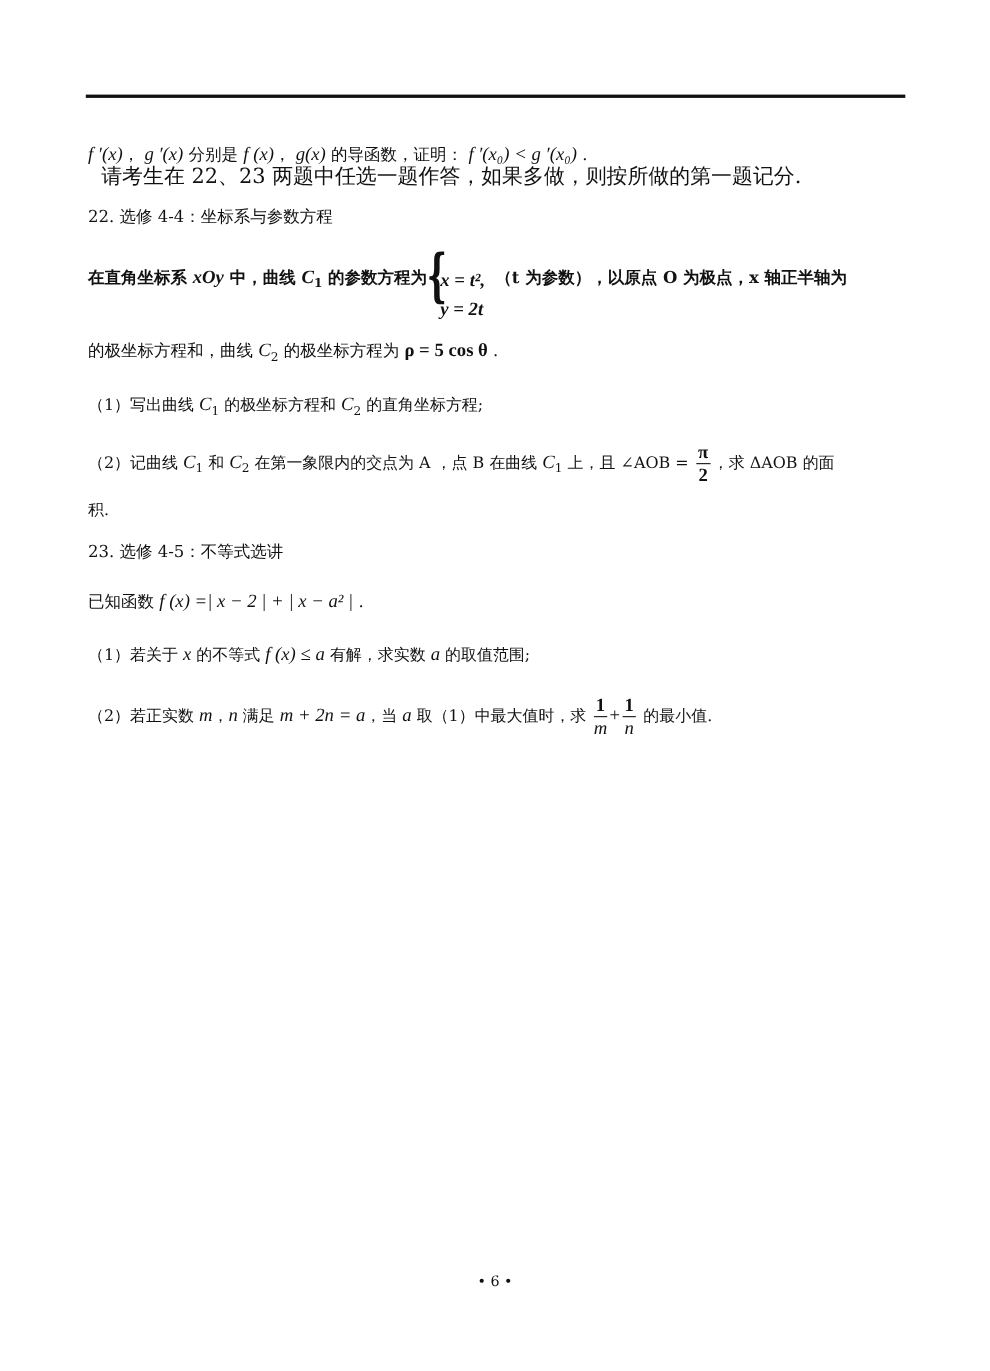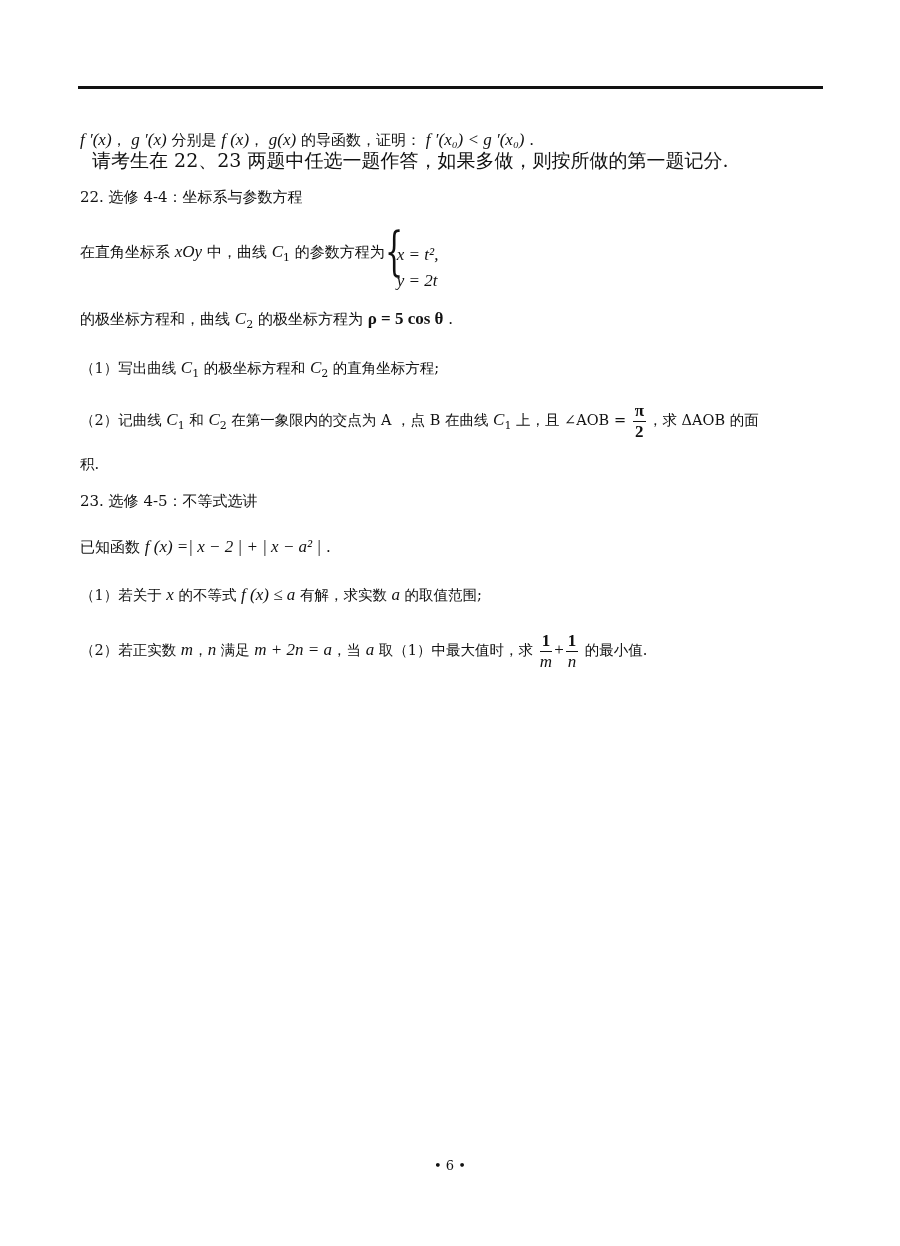--- a/index.html
+++ b/index.html
@@ -34,26 +34,26 @@
   <span class="m">f ′(x)</span><span>，</span>
   <span class="m">g ′(x)</span><span> 分别是 </span><span class="m">f (x)</span><span>，</span>
   <span class="m">g(x)</span><span> 的导函数，证明：</span>
   <span class="m">f ′(x₀) &lt; g ′(x₀)</span><span> .</span>
 </div>
 
 <div class="line big" style="top:150px;">请考生在 22、23 两题中任选一题作答，如果多做，则按所做的第一题记分.</div>
 
 <div class="line" style="top:187px;">22. 选修 4-4：坐标系与参数方程</div>
 
-<div class="line" style="top:226px; line-height:52px;">
+<div class="line" style="top:226px; line-height:52px;font-weight:bold;">
   <span>在直角坐标系 </span><span class="m">xOy</span><span> 中，曲线 </span><span class="m">C</span><sub>1</sub><span> 的参数方程为</span><span class="brace-sys">
     <span class="brace">{</span>
     <span class="r1 m">x = t², </span>
     <span class="r2 m">y = 2t</span>
-  </span>
+  </span><span>（t 为参数），以原点 O 为极点，x 轴正半轴为</span>
 </div>
 
 <div class="line" style="top:309px;">
   <span>的极坐标方程和，曲线 </span><span class="m">C</span><sub>2</sub><span> 的极坐标方程为 </span><span class="m b">ρ = 5 cos θ</span><span> .</span>
 </div>
 
 <div class="line small" style="top:358px;">
   <span>（1）</span><span>写出曲线 </span><span class="m">C</span><sub>1</sub><span> 的极坐标方程和 </span><span class="m">C</span><sub>2</sub><span> 的直角坐标方程;</span>
 </div>
 

